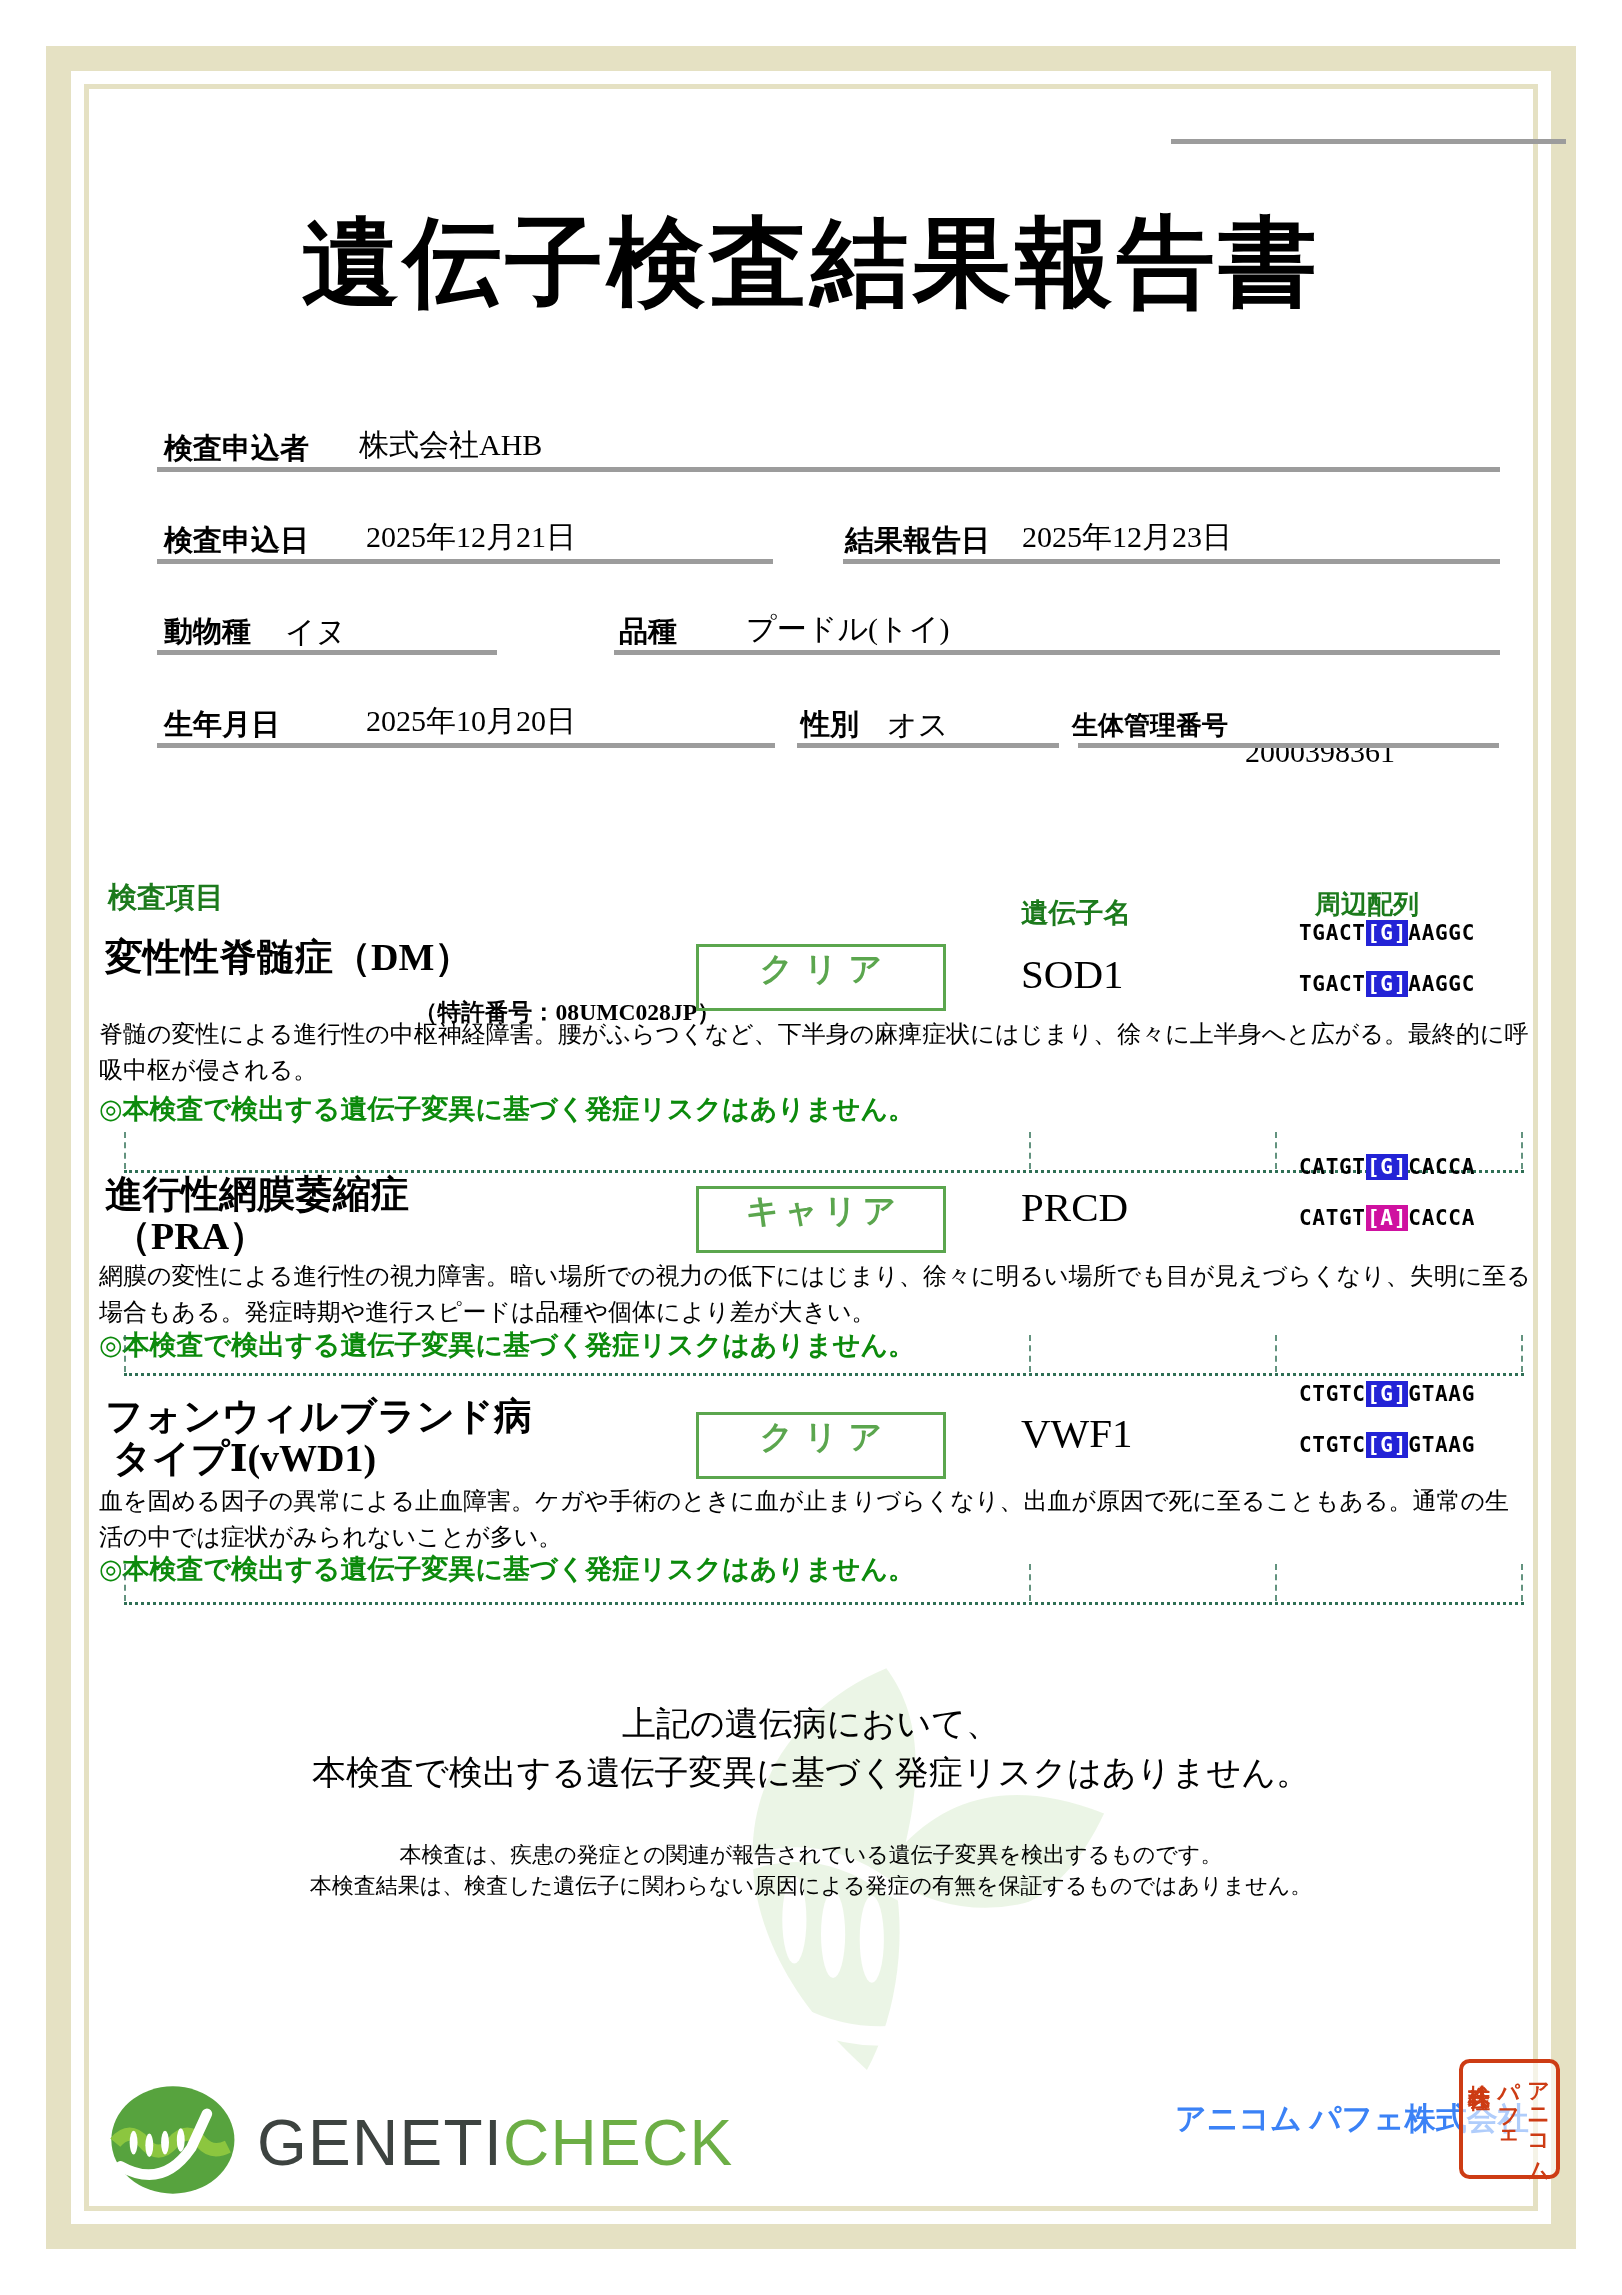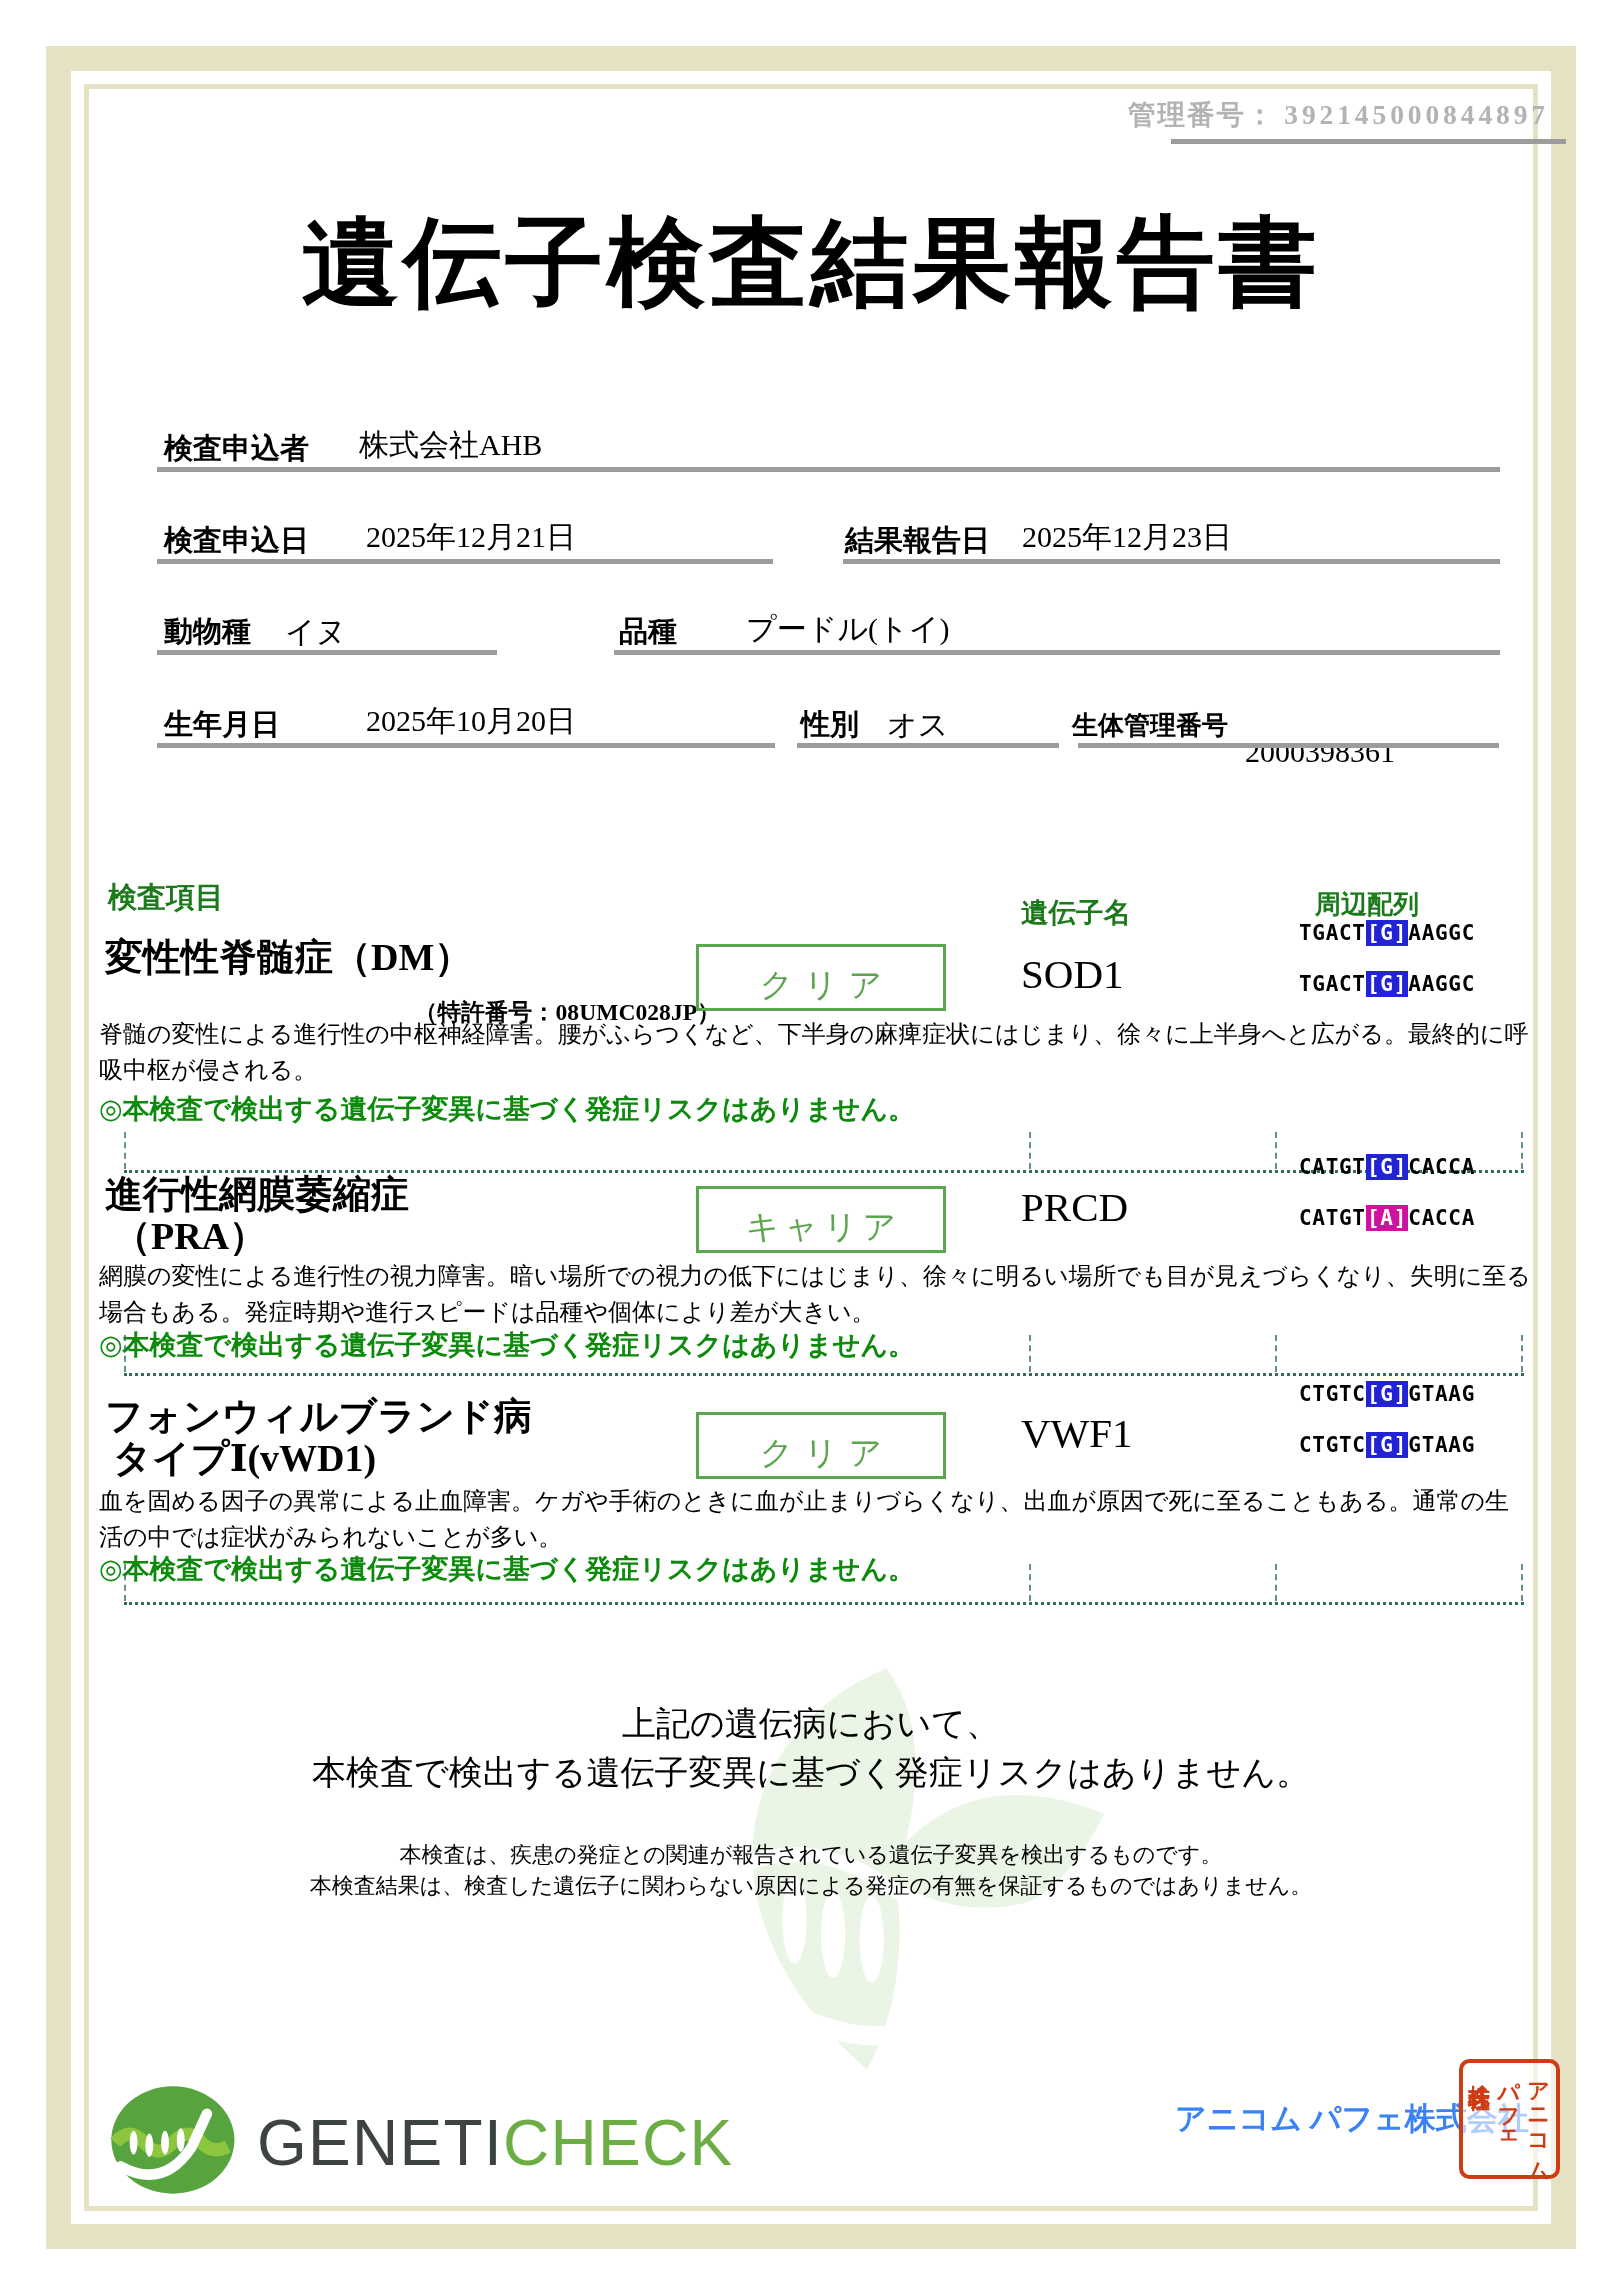--- a/index.html
+++ b/index.html
@@ -23,21 +23,21 @@
 
   .flabel{font-size:29px;font-weight:bold;color:#000;}
   .flabel.small{font-size:26px;}
   .fvalue{font-size:30px;color:#000;}
   .fline{height:5.2px;background:var(--line-gray);}
 
   .thead{color:var(--green-header);font-weight:bold;}
 
   .disease{font-size:38px;font-weight:bold;color:#000;}
   .patent{font-size:23.6px;font-weight:bold;color:#000;}
-  .result-box{width:250px;height:67px;border:3.3px solid var(--green-box);display:flex;align-items:flex-end;justify-content:center;}
+  .result-box{width:250px;height:67px;border:3.3px solid var(--green-box);display:flex;align-items:flex-start;justify-content:center;font-weight:bold;}
   .result-box span{color:var(--green-box);font-size:33px;letter-spacing:10.5px;text-indent:10.5px;}
   .gene{font-size:41px;color:#000;}
   .seq{font-family:"DejaVu Sans Mono",monospace;font-size:21px;font-weight:bold;color:#000;letter-spacing:0.7px;}
   .seq .allele{color:#fff;padding:0.7px 1.3px;}
   .allele-blue{background:var(--seq-blue);}
   .allele-magenta{background:var(--seq-magenta);}
   .desc{font-size:24px;line-height:1.5;color:#000;white-space:normal;width:1433px;}
   .note{font-size:27px;font-weight:bold;color:var(--green-note);text-align:center;}
   .tick{width:0;height:37px;border-left:2px dashed var(--sep-green);opacity:.75;}
   .sepline{height:0;border-top:3.9px dotted var(--sep-green);width:1400px;left:124px;}
@@ -53,24 +53,20 @@
         writing-mode:vertical-rl;color:var(--seal-red);font-weight:bold;font-size:22px;line-height:1.35;
         padding:3.9px 2.6px;letter-spacing:1.3px;background:rgba(255,255,255,.6);}
 </style>
 </head>
 <body>
 
 <div class="page">
   <div class="frame-outer abs" style="inset:46px;"></div>
   <div class="frame-inner abs" style="inset:84px;"></div>
 
-  <div class="abs control">
-    <span>管理番号：</span>
-    <span style="letter-spacing:3.9px;">392145000844897</span>
-  </div>
   <div class="abs control-line"></div>
 
   <div class="abs title">遺伝子検査結果報告書</div>
 
   <div class="abs flabel" style="left:164px;top:429px;">検査申込者</div>
   <div class="abs fvalue" style="left:359px;top:425px;">株式会社AHB</div>
   <div class="abs fline" style="left:157px;top:467px;width:1343px;"></div>
 
   <div class="abs flabel" style="left:164px;top:521px;">検査申込日</div>
   <div class="abs fvalue" style="left:366px;top:517px;">2025年12月21日</div>

